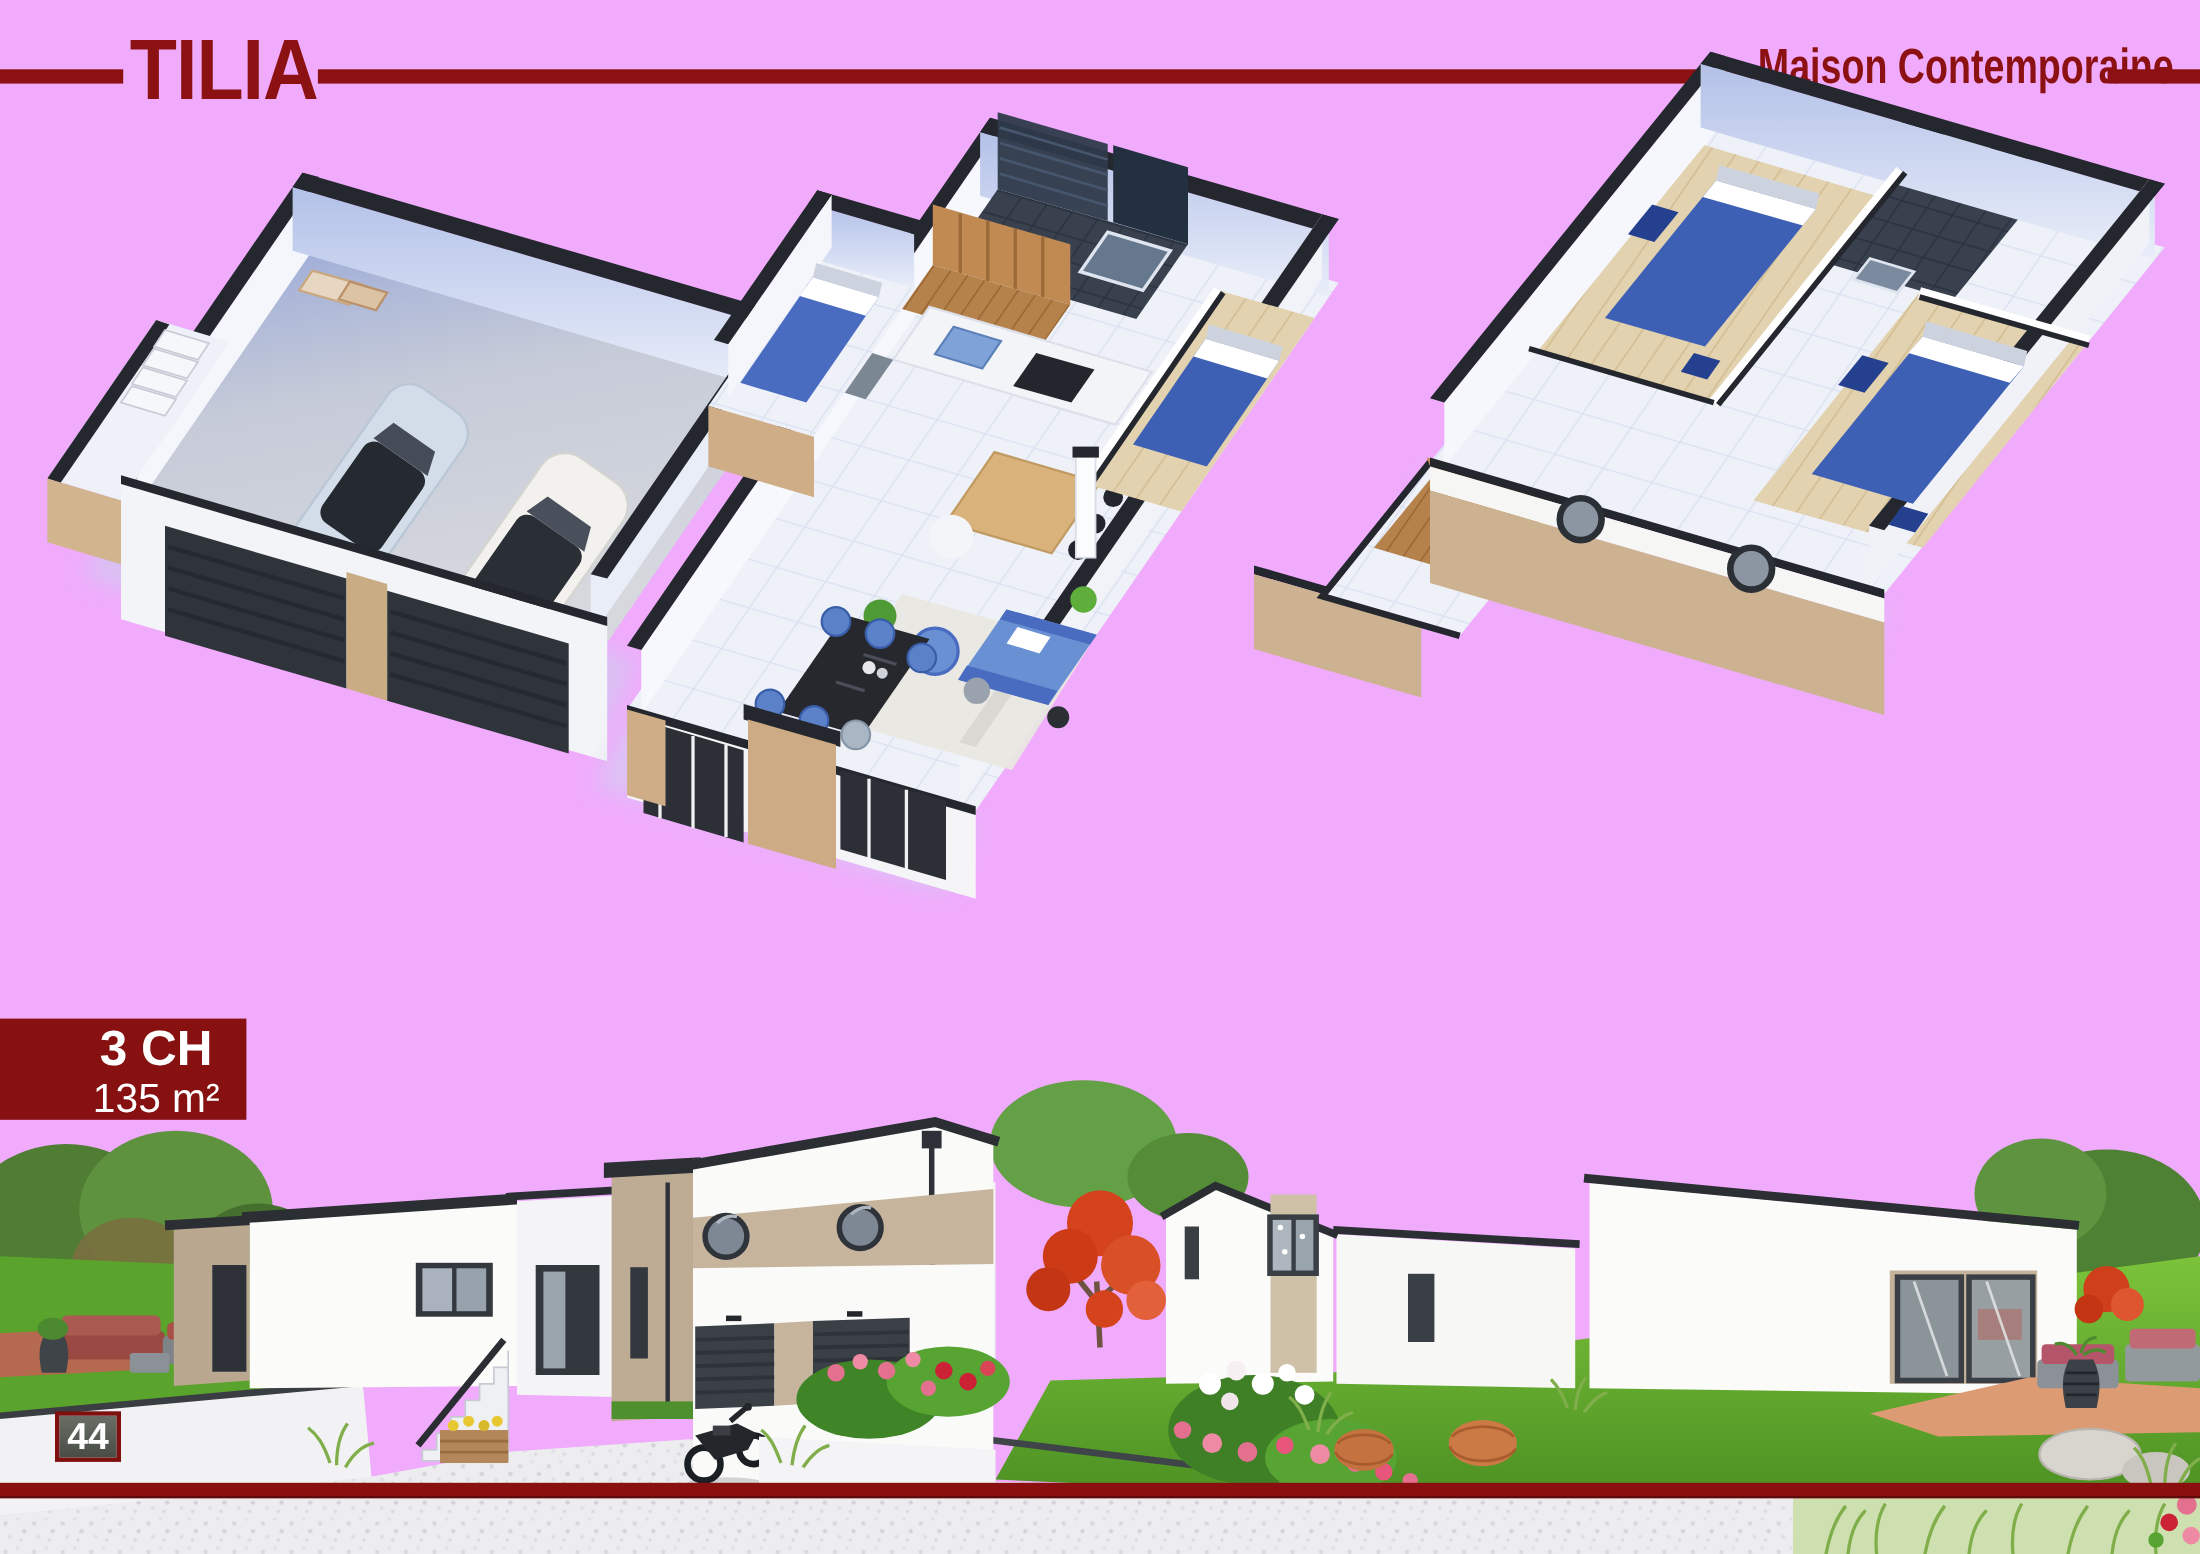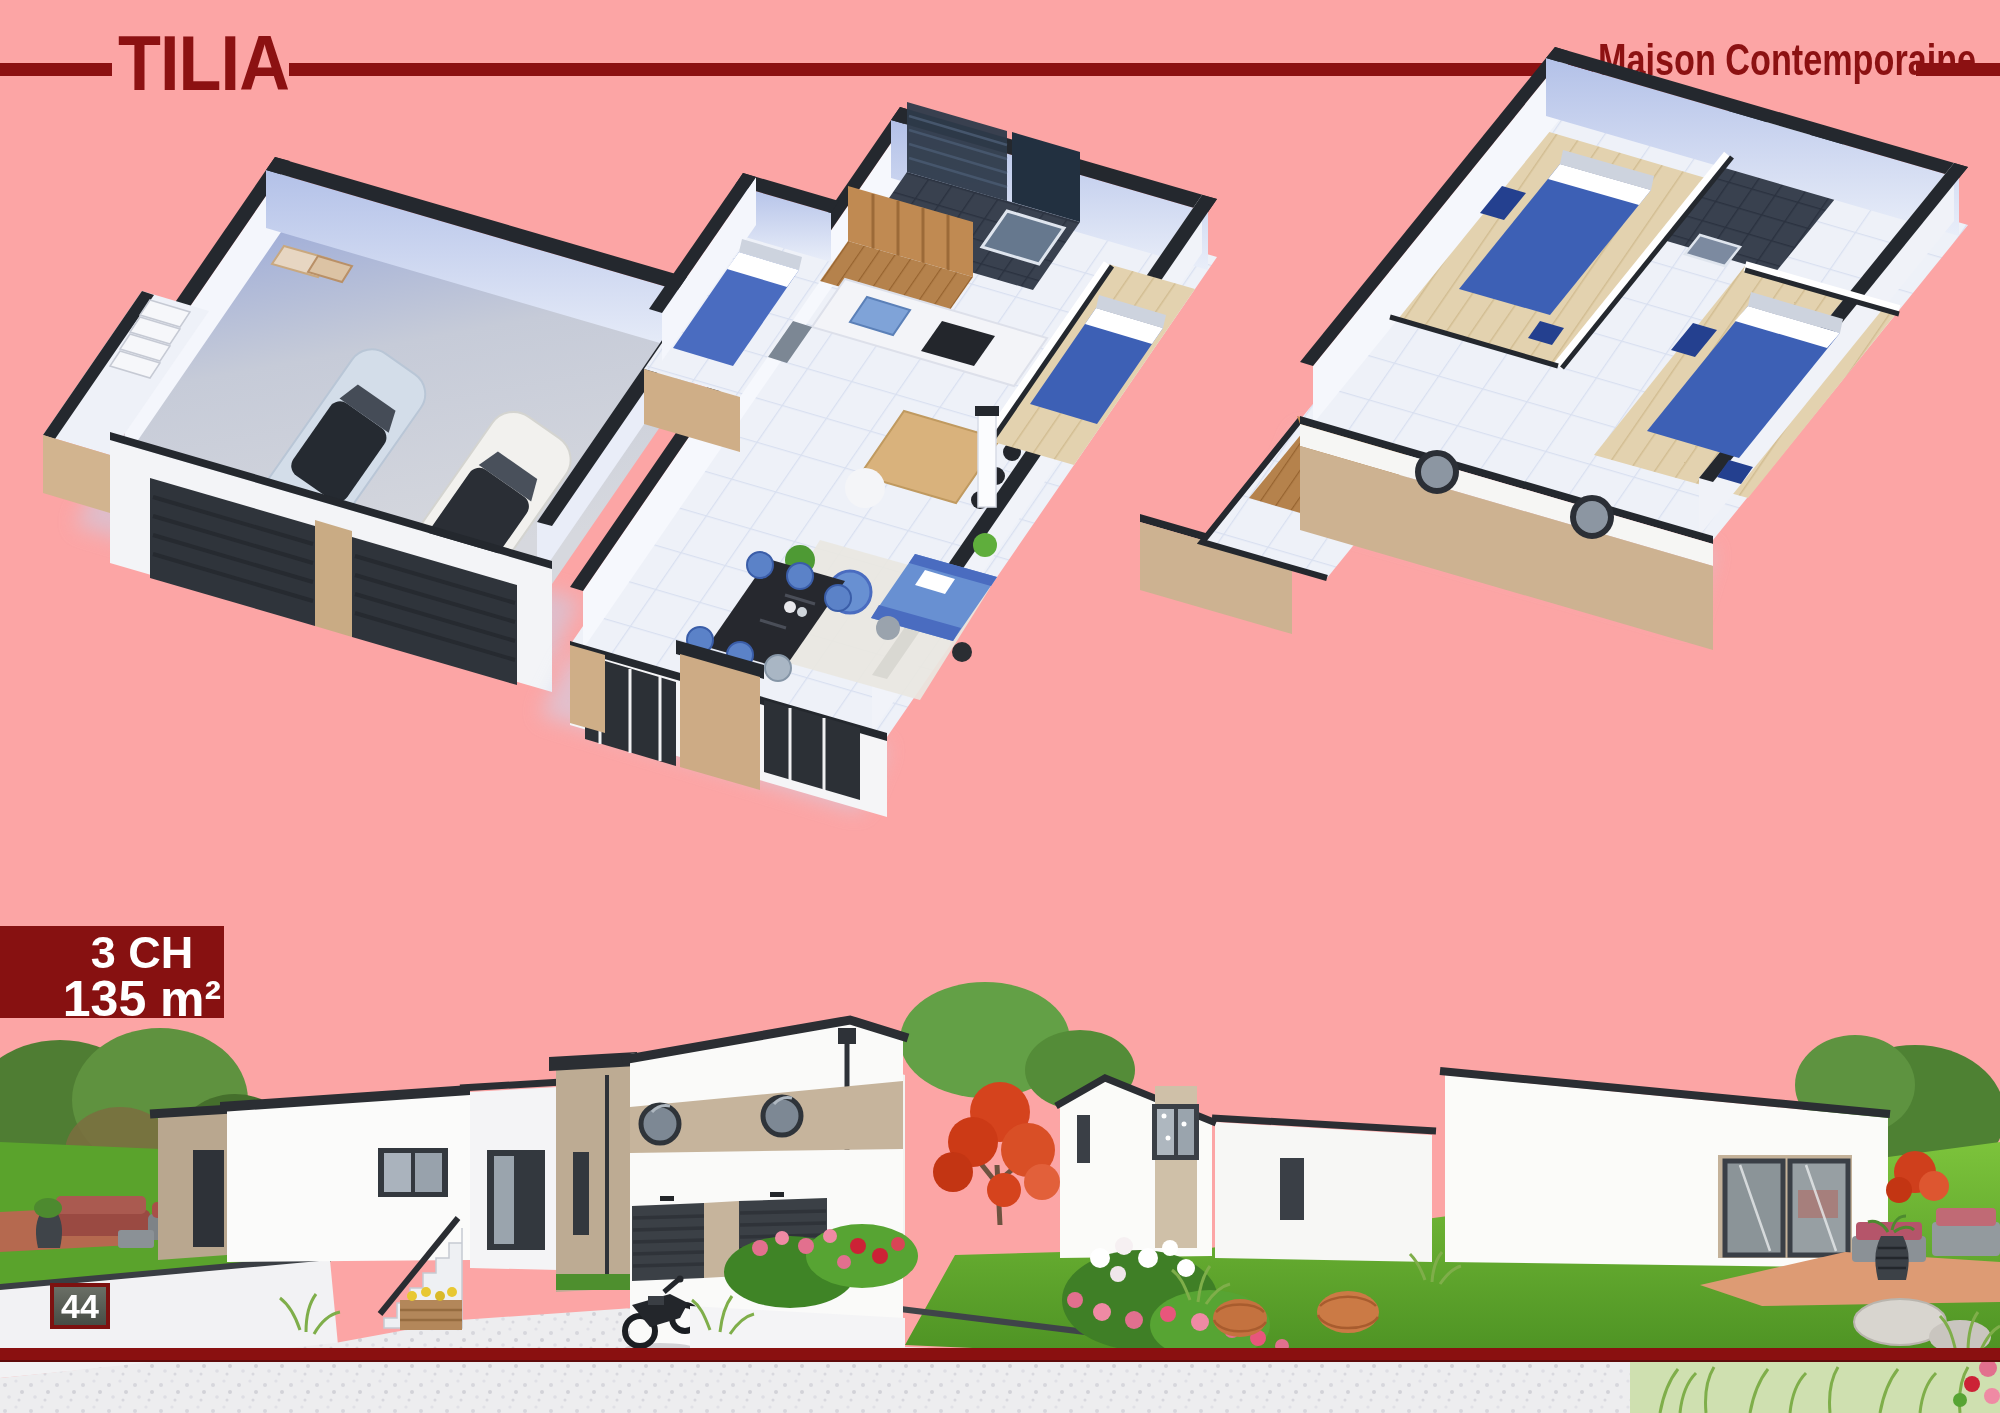--- a/index.html
+++ b/index.html
@@ -1,32 +1,32 @@
 <!DOCTYPE html>
 <html><head>
 <meta charset="utf-8">
 <style>
   html,body{margin:0;padding:0;background:#e8e8ec;}
-  .page{position:relative;width:2000px;height:1413px;background:#fca5a5;overflow:hidden;
+  .page{position:relative;width:2000px;height:1413px;background:#f0abfc;overflow:hidden;
         font-family:"Liberation Sans",sans-serif;}
   svg{position:absolute;left:0;top:0;}
   
   .rule{position:absolute;height:13px;background:#8c1112;}
   .rule-left{left:0;top:63px;width:112px;}
   .rule-mid{left:289px;top:63px;width:1304px;}
   .rule-right{left:1916px;top:63px;width:84px;}
   .title{position:absolute;left:118px;top:18px;color:#8c1112;font-size:78px;font-weight:bold;
          letter-spacing:-1px;transform:scaleX(.9);transform-origin:left top;white-space:nowrap;}
   .tagline{position:absolute;left:1598px;top:34px;color:#8c1112;font-size:45px;font-weight:bold;
          transform:scaleX(.76);transform-origin:left top;white-space:nowrap;letter-spacing:0px;}
   
   .badge{position:absolute;left:0;top:926px;width:224px;height:92px;background:#871111;color:#fff;
          text-align:center;padding-left:60px;box-sizing:border-box;z-index:5;}
   .badge .l1{font-size:45px;font-weight:bold;line-height:50px;margin-top:2px;}
-  .badge .l2{font-size:50px;font-weight:bold;line-height:42px;}
+  .badge .l2{font-size:37px;font-weight:normal;line-height:42px;}
   
   .footline{position:absolute;left:0;top:1348px;width:2000px;height:12px;background:#8a1010;
             border-bottom:2px solid #5f0b0b;z-index:6;}
   .pagenum{position:absolute;left:50px;top:1283px;width:60px;height:46px;z-index:7;
            background:linear-gradient(#6a6f66,#474c45);border:4px solid #7d1110;box-sizing:border-box;
            color:#fff;font-size:34px;font-weight:bold;text-align:center;line-height:38px;}
 </style>
 </head>
 <body>
 

